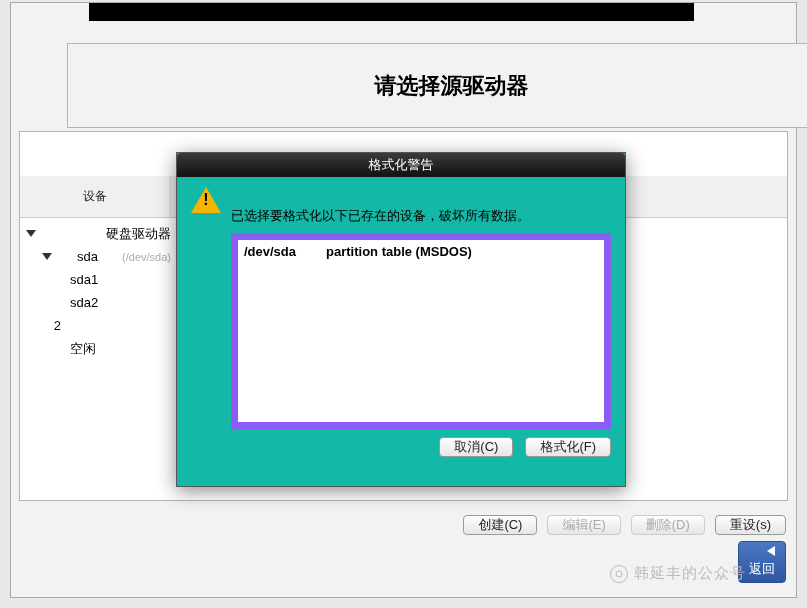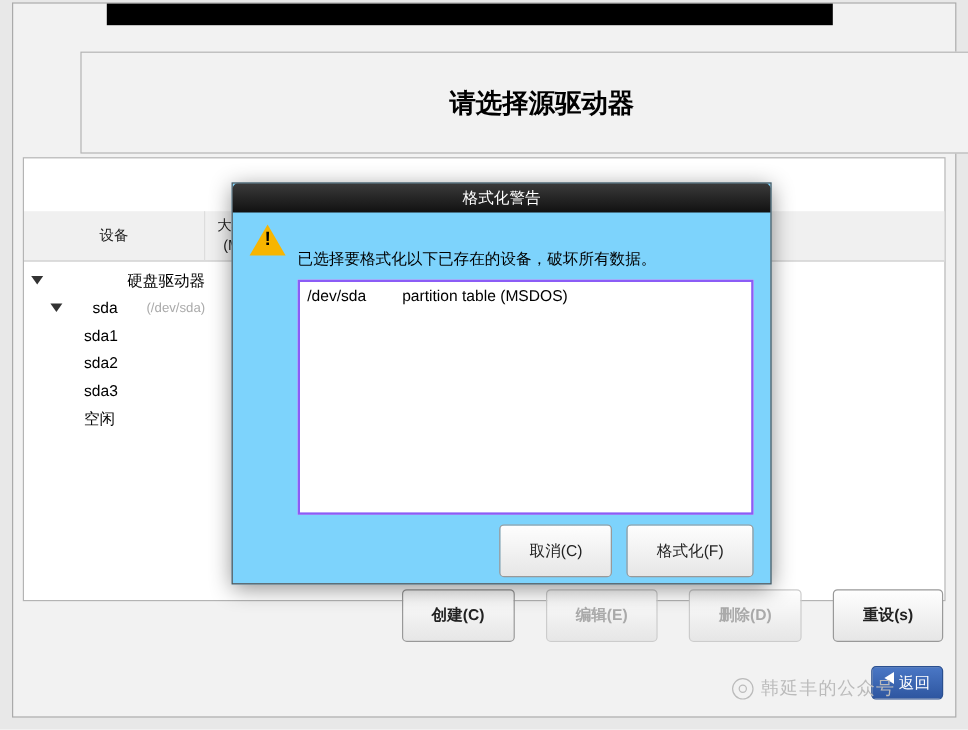--- a/index.html
+++ b/index.html
@@ -87,49 +87,49 @@
 .dim { color: #aaa; font-size: 11px; margin-left:3px;}
 .indent1 { padding-left: 22px; }
 .indent2 { padding-left: 50px; }
 
 .bottom-buttons {
   position: absolute;
   left: 10px; bottom: 62px;
   width: 769px;
   display: flex;
   justify-content: flex-end;
-  gap: 26px;
+  gap: 10px;
   padding-right: 4px;
-  font-weight: bold;
 }
 .btn {
-  height: 44px;
-  padding: 0 24px;
+  height: 20px;
+  padding: 0 14px;
   border: 1px solid #999;
   background: linear-gradient(#fefefe,#e6e6e6);
   border-radius: 4px;
   font-size: 13px;
   color: #222;
   display:flex;align-items:center;justify-content:center;
   cursor: pointer;
 }
 .btn.disabled { color: #aaa; border-color:#ccc; cursor:default;}
 .nav-row {
   position: absolute;
   bottom: 14px; right: 10px;
   display:flex; gap:8px;
 }
 .btn-primary {
   border:1px solid #2a4f8f;
   background: linear-gradient(#4a77c5,#2e56a0);
   color:#fff;
   border-radius:4px;
   padding:4px 10px;
-  display:flex;align-items:flex-start;gap:4px;
+  display:flex;align-items:flex-end;gap:4px;
   font-size:13px;
+  flex-direction:column;
 }
 .arrow-left {
   width:0;height:0;
   border-top:5px solid transparent;
   border-bottom:5px solid transparent;
   border-right:8px solid #fff;
 }
 .watermark {
   position:absolute;
   right:50px; bottom:14px;
@@ -143,23 +143,23 @@
 }
 .watermark-circle::after{
   content:"";position:absolute;left:50%;top:50%;
   width:5px;height:5px;border:1.5px solid #bbb;border-radius:50%;
   transform:translate(-50%,-50%);
 }
 
 
 .modal {
   position: absolute;
-  left: 193px; top: 152px;
+  left: 176px; top: 152px;
   width: 450px; height: 335px;
-  background: #7dd3fc;
+  background: #14b8a6;
   border: 1px solid #555;
   box-shadow: 0 4px 18px rgba(0,0,0,.45);
 }
 .modal-title {
   height: 24px;
   background: linear-gradient(#3a3a3a,#111);
   color: #fff;
   font-size: 13px;
   text-align: center;
   line-height: 24px;
@@ -184,25 +184,26 @@
 }
 .warn-triangle::after{
   content:"!";
   position:absolute;left:0;top:4px;width:30px;text-align:center;
   color:#000;font-weight:bold;font-size:16px;
 }
 .modal-content { flex:1; display:flex; flex-direction:column; }
 .modal-msg { font-size:13px; margin-bottom:8px;margin-top:20px;}
 .modal-list {
   flex:1;
-  border:2px solid #8b5cf6;
+  border:7px solid #8b5cf6;
   background:#fff;
   padding:4px 6px;
   font-size:13px;
   overflow:auto;
+  font-weight:bold;
 }
 .modal-list-row { display:flex; gap:30px;}
 .modal-footer {
   display:flex;justify-content:flex-end;gap:12px;
   padding:0 14px 12px 0;
 }
 </style>
 </head>
 <body>
 
@@ -238,21 +239,20 @@
       </div>
       <div class="tree-row">
         <div class="tree-col-device indent2">sda1</div>
         <div class="tree-col-size"></div>
       </div>
       <div class="tree-row">
         <div class="tree-col-device indent2">sda2</div>
         <div class="tree-col-size">10</div>
       </div>
       <div class="tree-row">
-        <div class="tree-col-device indent2">sda3</div>
         <div class="tree-col-size">2</div>
       </div>
       <div class="tree-row">
         <div class="tree-col-device indent2">空闲</div>
         <div class="tree-col-size">7</div>
       </div>
     </div>
   </div>
 
   <div class="bottom-buttons">

